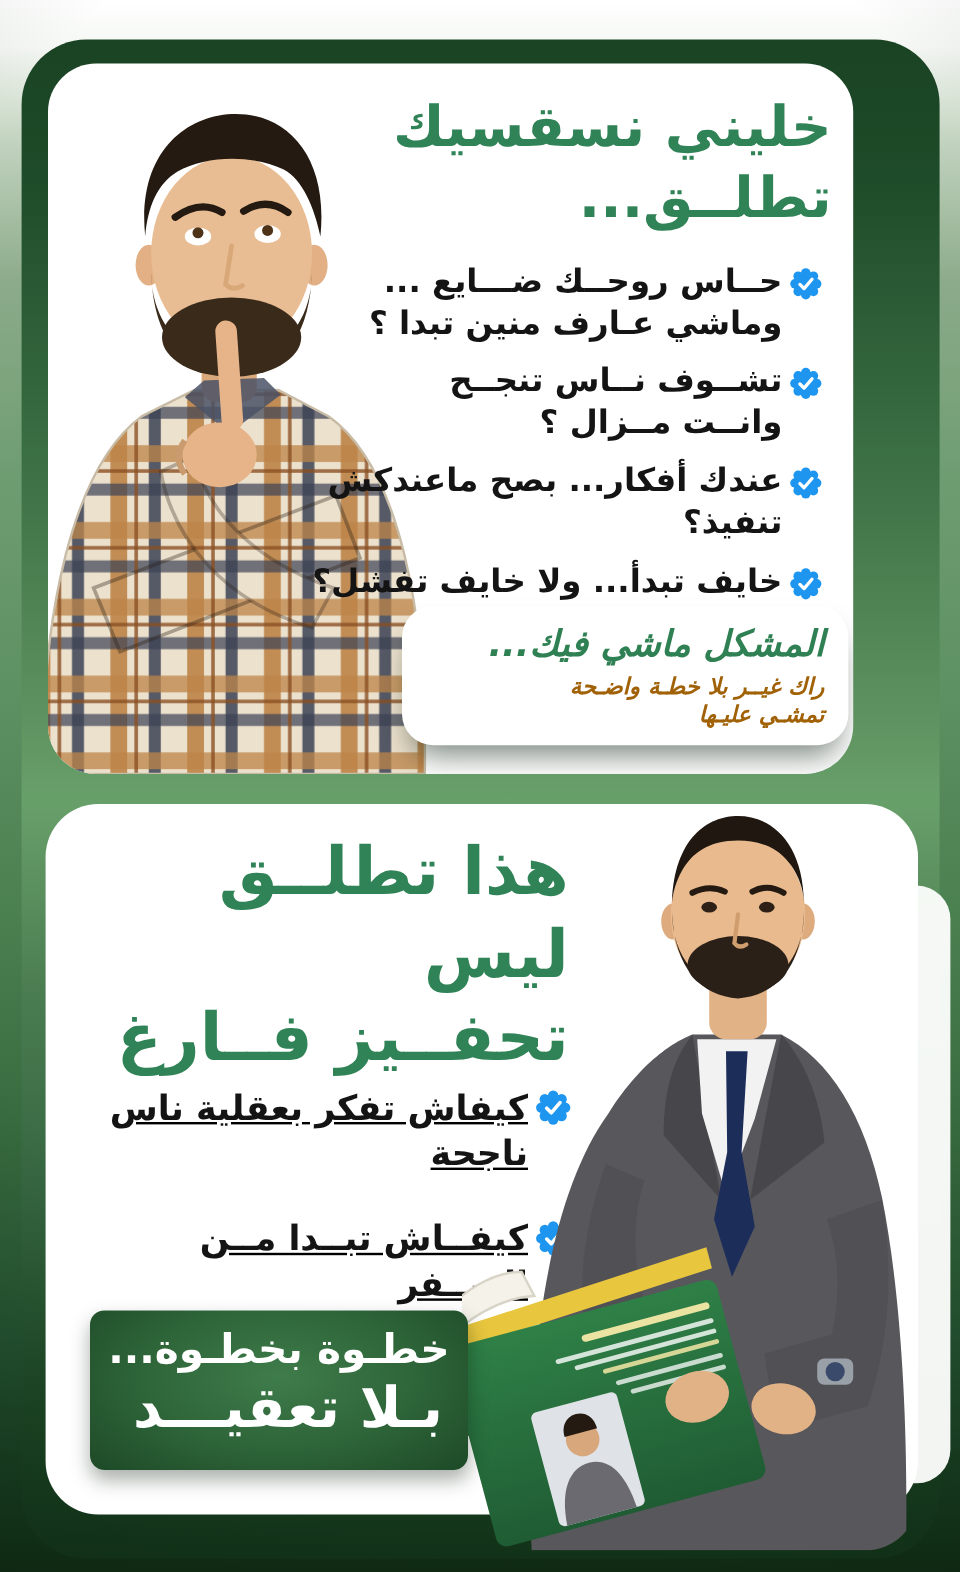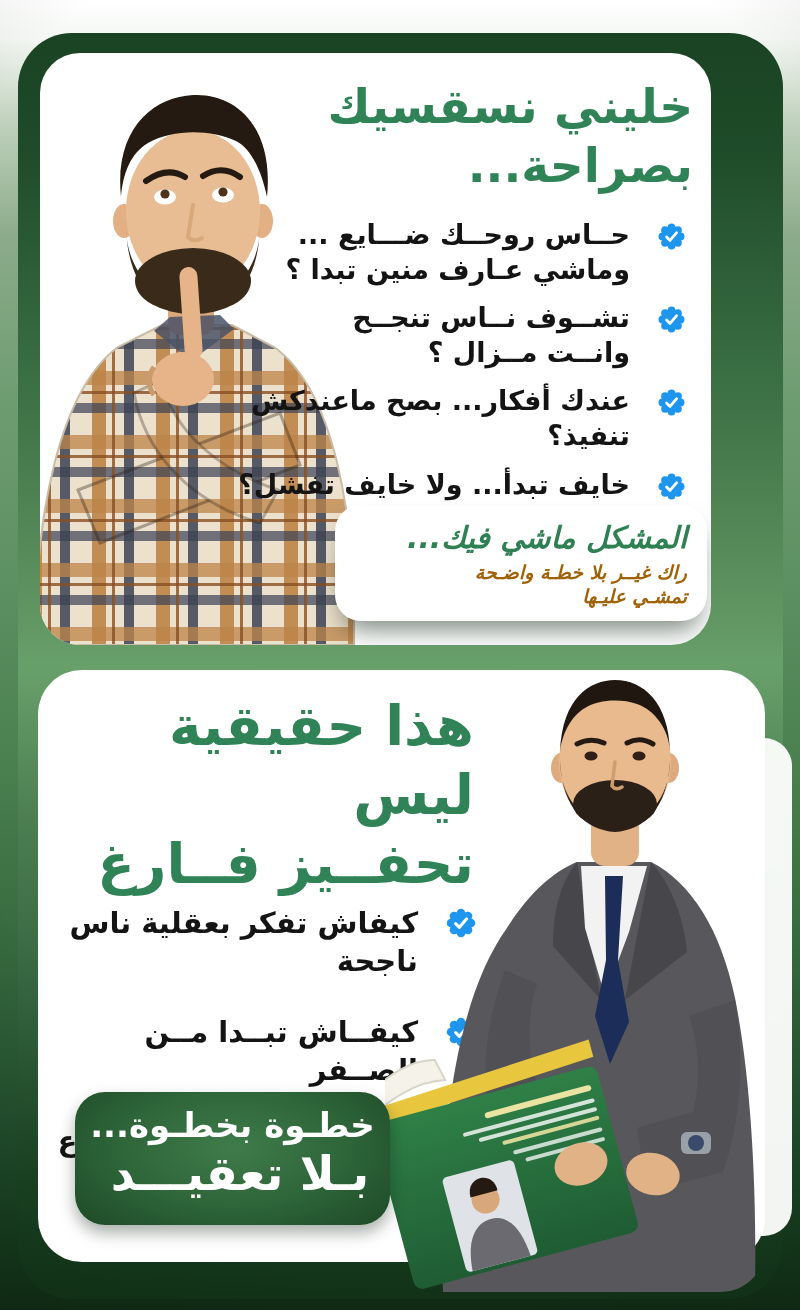--- a/index.html
+++ b/index.html
@@ -40,21 +40,21 @@
     background:#fff;border-radius:44px;
   }
   
   .h1{
     position:absolute;top:24px;right:18px;width:470px;z-index:2;
     color:#308356;font-size:47px;line-height:1.26;text-align:right;direction:rtl;
   }
   .bullets1{
     position:absolute;top:164px;right:24px;width:452px;z-index:2;direction:rtl;text-align:right;
   }
-  .bullet-row{display:flex;gap:26px;align-items:flex-start;margin-bottom:13px;}
+  .bullet-row{display:flex;gap:4px;align-items:flex-start;margin-bottom:13px;}
   .bullet-text{color:#141414;font-size:27px;line-height:1.3;}
   .seal{width:31px;height:31px;flex:0 0 31px;margin-top:4px;}
   .bubble{
     position:absolute;right:4px;top:452px;width:332px;z-index:3;
     background:#fff;border-radius:26px;padding:15px 20px 13px;
     box-shadow:0 16px 26px -8px rgba(10,30,15,.55);
     direction:rtl;text-align:right;font-style:italic;
   }
   .bubble-title{color:#2f8154;font-size:30px;line-height:1.2;margin-bottom:4px;}
   .bubble-line{color:#a16207;font-size:19px;line-height:1.27;}
@@ -62,26 +62,26 @@
     position:absolute;top:22px;left:18px;width:418px;z-index:2;
     color:#308356;font-size:55px;line-height:1.25;text-align:right;direction:rtl;
   }
   .subtitle{
     position:absolute;top:176px;left:18px;width:418px;z-index:2;
     color:#111;font-size:29px;text-align:right;direction:rtl;
   }
   .bullets2{
     position:absolute;top:234px;left:14px;width:426px;z-index:2;direction:rtl;text-align:right;
   }
-  .bullets2 .bullet-row{margin-bottom:33px;}
+  .bullets2 .bullet-row{margin-bottom:33px;text-decoration:underline;}
   .bullets2 .bullet-text{font-size:29px;line-height:38px;}
   .bullets2 .seal{width:34px;height:34px;flex:0 0 34px;margin-top:2px;}
   .badge{
     position:absolute;left:37px;top:422px;width:315px;height:133px;z-index:5;
-    border-radius:30px;text-align:center;color:#fff;direction:rtl;
+    border-radius:12px;text-align:center;color:#fff;direction:rtl;
     background:radial-gradient(95% 115% at 50% 42%,#3f7c4b 0%,#2e6539 38%,#1e4a27 72%,#163c1f 100%);
     box-shadow:0 8px 16px rgba(10,25,12,.35);
     padding-top:13px;box-sizing:border-box;
   }
   .badge-l1{font-size:34px;line-height:1.2;}
   .badge-l2{font-size:47px;line-height:1.15;margin-top:1px;padding-left:15px;}
   
   .man1-svg{position:absolute;left:-18px;bottom:0;width:346px;height:600px;z-index:1;}
   .man2-clip{
     position:absolute;top:-30px;right:0;width:380px;height:652px;z-index:4;
@@ -142,21 +142,21 @@
       <path d="M104,182 C106,244 136,266 171,268 C206,266 236,244 238,182 C238,222 212,256 171,258 C130,256 104,222 104,182 Z" fill="#3a2a1a"></path>
       <ellipse cx="171" cy="236" rx="58" ry="33" fill="#3a2a1a"></ellipse>
 
       <rect x="160" y="222" width="18" height="92" rx="9" fill="#e6b488" transform="rotate(-4 169 268)"></rect>
       <ellipse cx="161" cy="334" rx="31" ry="27" fill="#e6b488"></ellipse>
       <path d="M132,322 Q122,336 132,350" stroke="#c99b6e" stroke-width="5" fill="none"></path>
     </svg>
 
     <div class="h1">
       <div>خليني نسقسيك</div>
-      <div>بصراحة...</div>
+      <div>تطلــق...</div>
     </div>
 
     <div class="bullets1">
       <div class="bullet-row">
         <svg class="seal" viewBox="0 0 36 36">
             <g fill="#1e96f0">
               <circle cx="28.5" cy="18" r="4.6"></circle>
               <circle cx="25.4" cy="10.6" r="4.6"></circle>
               <circle cx="18" cy="7.5" r="4.6"></circle>
               <circle cx="10.6" cy="10.6" r="4.6"></circle>
@@ -297,21 +297,21 @@
           <path d="M-39,20 C-39,8 -31,4 -25,4 C-18,4 -11,9 -11,20 Z" fill="#241a12"></path>
           <path d="M-56,92 C-54,62 -42,46 -25,46 C-8,46 2,62 4,92 Z" fill="#6a6a70"></path>
         </g>
 
         <ellipse cx="196" cy="524" rx="27" ry="21" fill="#e2b287" transform="rotate(-18 196 524)"></ellipse>
         <ellipse cx="268" cy="534" rx="27" ry="21" fill="#e2b287" transform="rotate(12 268 534)"></ellipse>
       </svg>
     </div>
 
     <div class="h2">
-      <div>هذا حقيقية ليس</div>
+      <div>هذا تطلــق ليس</div>
       <div>تحفــيز فــارغ</div>
     </div>
 
     <div class="bullets2">
       <div class="bullet-row">
         <svg class="seal" viewBox="0 0 36 36">
             <g fill="#1e96f0">
               <circle cx="28.5" cy="18" r="4.6"></circle>
               <circle cx="25.4" cy="10.6" r="4.6"></circle>
               <circle cx="18" cy="7.5" r="4.6"></circle>

